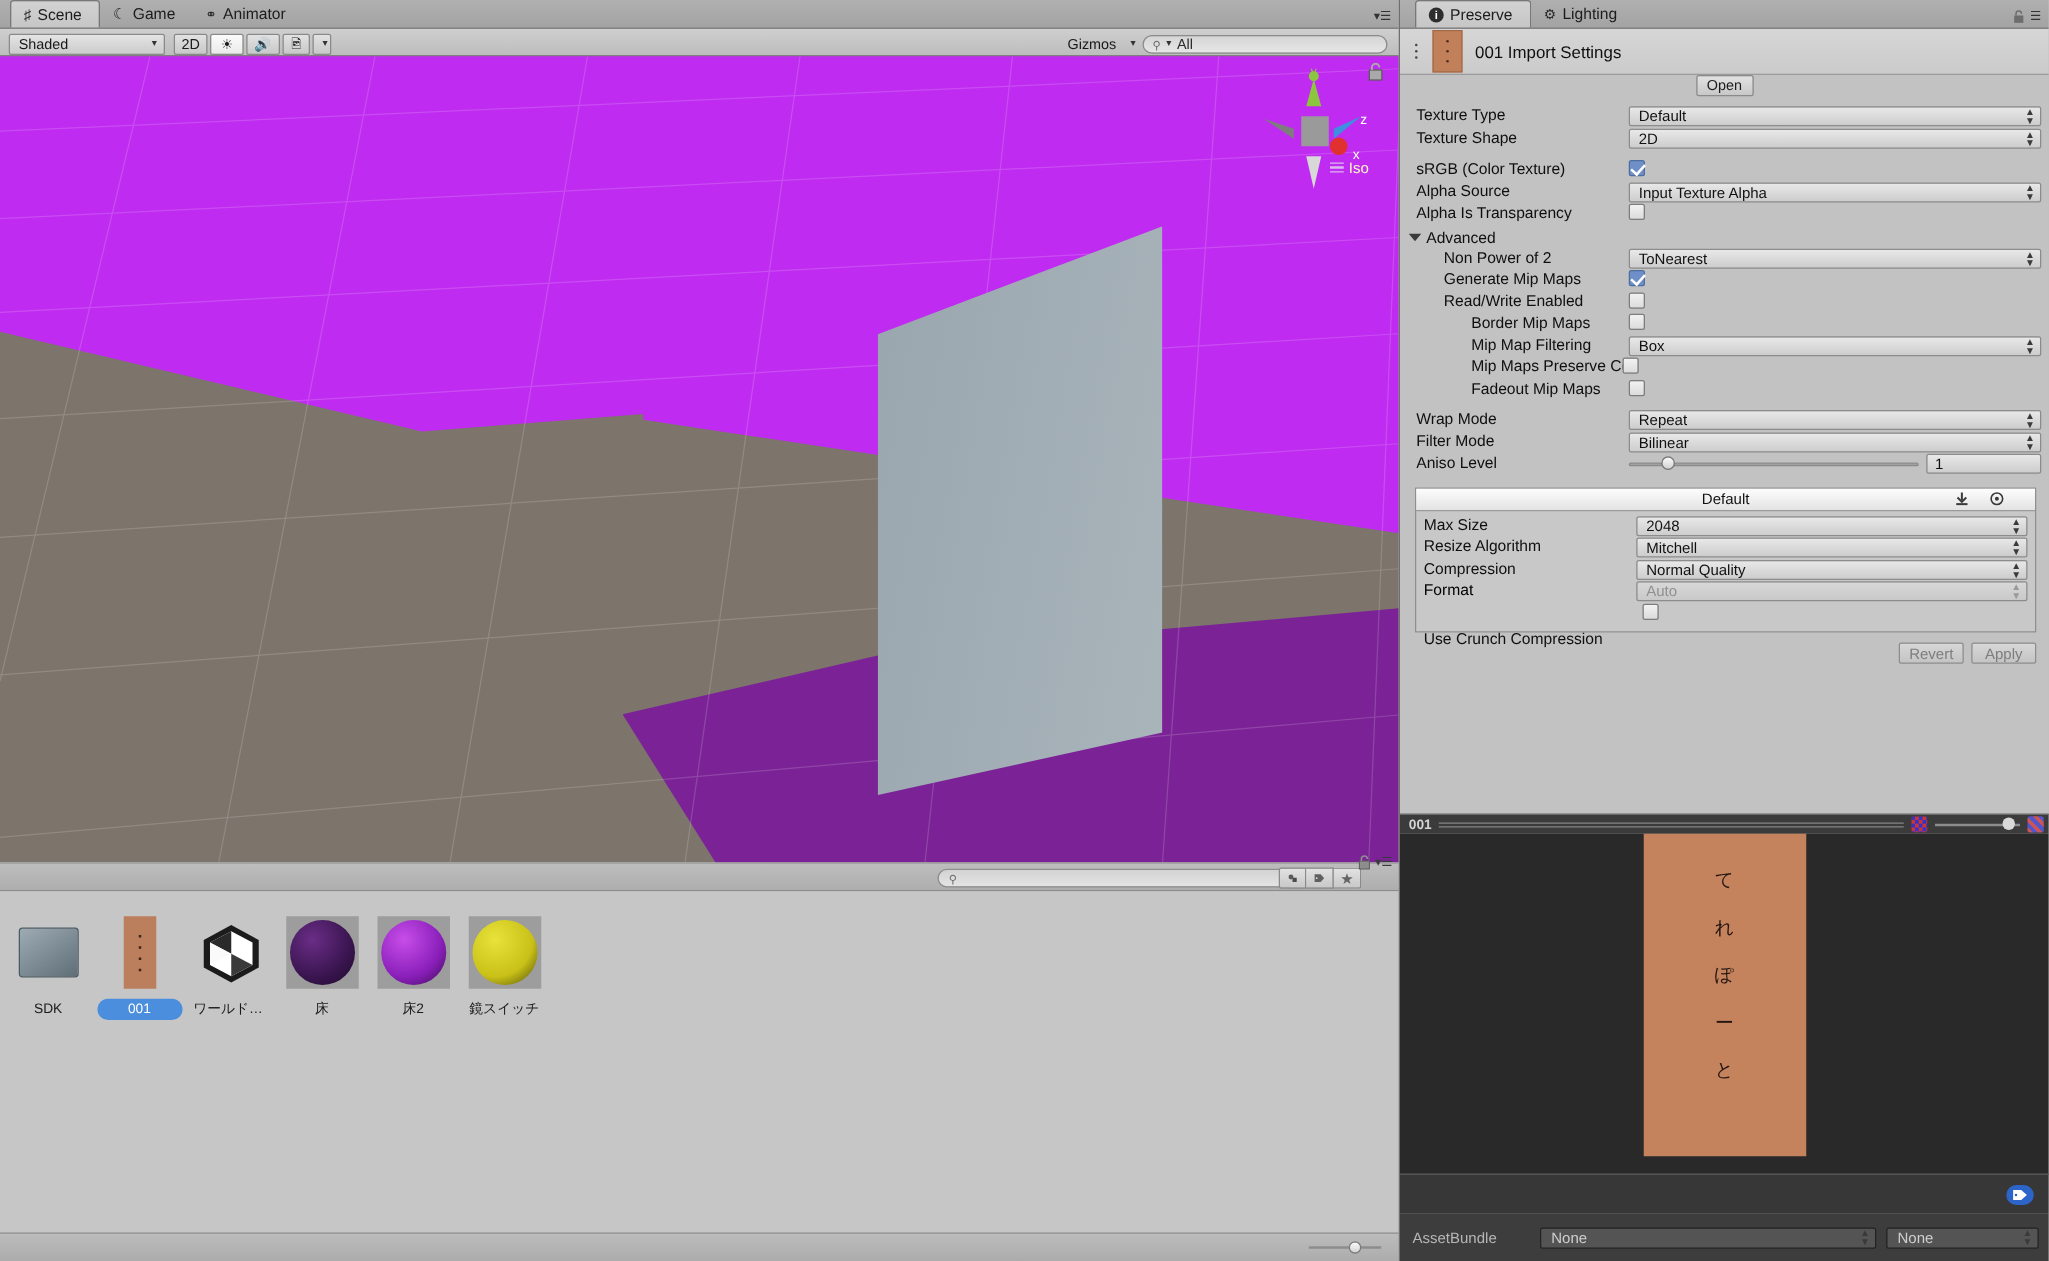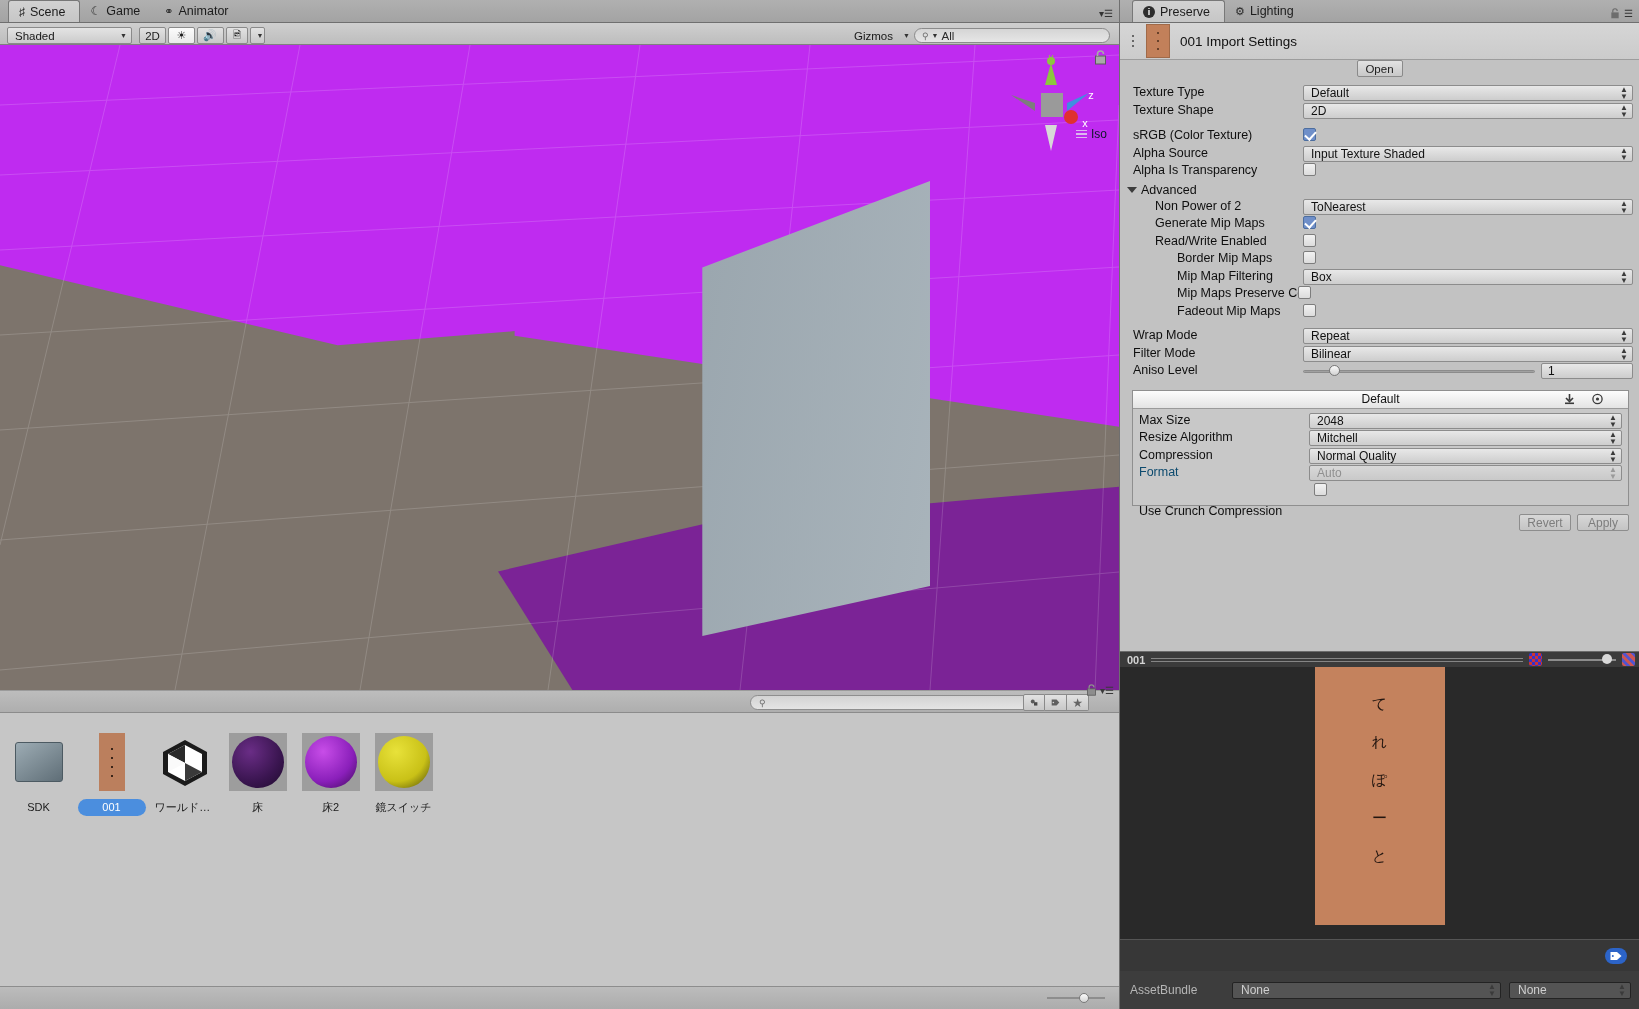--- a/index.html
+++ b/index.html
@@ -66,21 +66,21 @@
   }
   .grid-lines { position:absolute; inset:0; pointer-events:none; opacity:.35; }
   .wall {
     position:absolute; left:700px; top:136px; width:230px; height:455px;
     background:linear-gradient(100deg,#9aa6ae,#a9b4bb);
     clip-path: polygon(1% 19%, 100% 0%, 100% 89%, 1% 100%);
   }
   .lock-icon { position:absolute; right:12px; top:5px; width:13px; height:15px; }
   .gizmo { position:absolute; right:22px; top:10px; width:92px; height:105px; }
   .iso-label {
-    position:absolute; right:12px; top:82px; color:#0f172a; font-size:12px;
+    position:absolute; right:24px; top:82px; color:#fef9c3; font-size:12px;
     display:flex; align-items:center; gap:4px;
   }
   .iso-bars { display:inline-block; width:11px; }
   .iso-bars i { display:block; height:1.5px; background:#dcb8ef; margin:2.2px 0; }
 
   
   .project-panel { position:absolute; left:0; top:690px; width:1119px; height:319px;
     background:#c2c2c2; }
   .project-toolrow {
     height:23px; background:linear-gradient(#bdbdbd,#aeaeae);
@@ -125,21 +125,21 @@
   .insp-kebab i { width:2px; height:2px; background:#444; border-radius:50%; }
   .tex-chip { width:24px; height:34px; background:#c2805a; border:1px solid #a06a49;
     display:flex; flex-direction:column; align-items:center; justify-content:center; gap:6px; }
   .tex-chip i { width:2px; height:2px; background:#4a2d1d; border-radius:50%; }
   .insp-title { font-size:13.5px; color:#101010; }
   .open-row { height:17px; display:flex; justify-content:center; padding:0 6px; }
   .props { padding:8px 0 0 0; }
   .row { height:17.5px; display:flex; align-items:flex-start; padding:0 6px 0 13px; }
   .row .lab { font-size:12.5px; color:#0f0f0f; width:170px; flex:none; white-space:nowrap;
     overflow:hidden; }
-  .row .lab.dis { color:#0c4a6e; }
+  .row .lab.dis { color:#000000; }
   .row.ind1 .lab { padding-left:22px; }
   .row.ind2 .lab { padding-left:44px; }
   .field {
     flex:1; height:16px; border:1px solid #8c8c8c; border-radius:2px;
     background:linear-gradient(#e8e8e8,#cdcdcd); display:flex; align-items:center;
     padding:0 4px 0 7px; font-size:12px; color:#111; justify-content:space-between;
   }
   .field.dis { color:#909090; background:linear-gradient(#d8d8d8,#c9c9c9); }
   .stepper { font-size:8px; line-height:7px; color:#3a3a3a; text-align:center; }
   .chk { width:13px; height:13px; border:1px solid #7d7d7d; border-radius:2px;
@@ -484,21 +484,21 @@
       <div style="height:8px;"></div>
 
       <div class="row">
         <div class="lab">sRGB (Color Texture)</div>
         <div class="chk on"></div>
       </div>
 
       <div class="row">
         <div class="lab">Alpha Source</div>
         <div class="field">
-          <span>Input Texture Shaded</span>
+          <span>Input Texture Alpha</span>
           <span class="stepper">▲<br>▼</span>
         </div>
       </div>
 
       <div class="row">
         <div class="lab">Alpha Is Transparency</div>
         <div class="chk"></div>
       </div>
 
       <div class="foldout">

